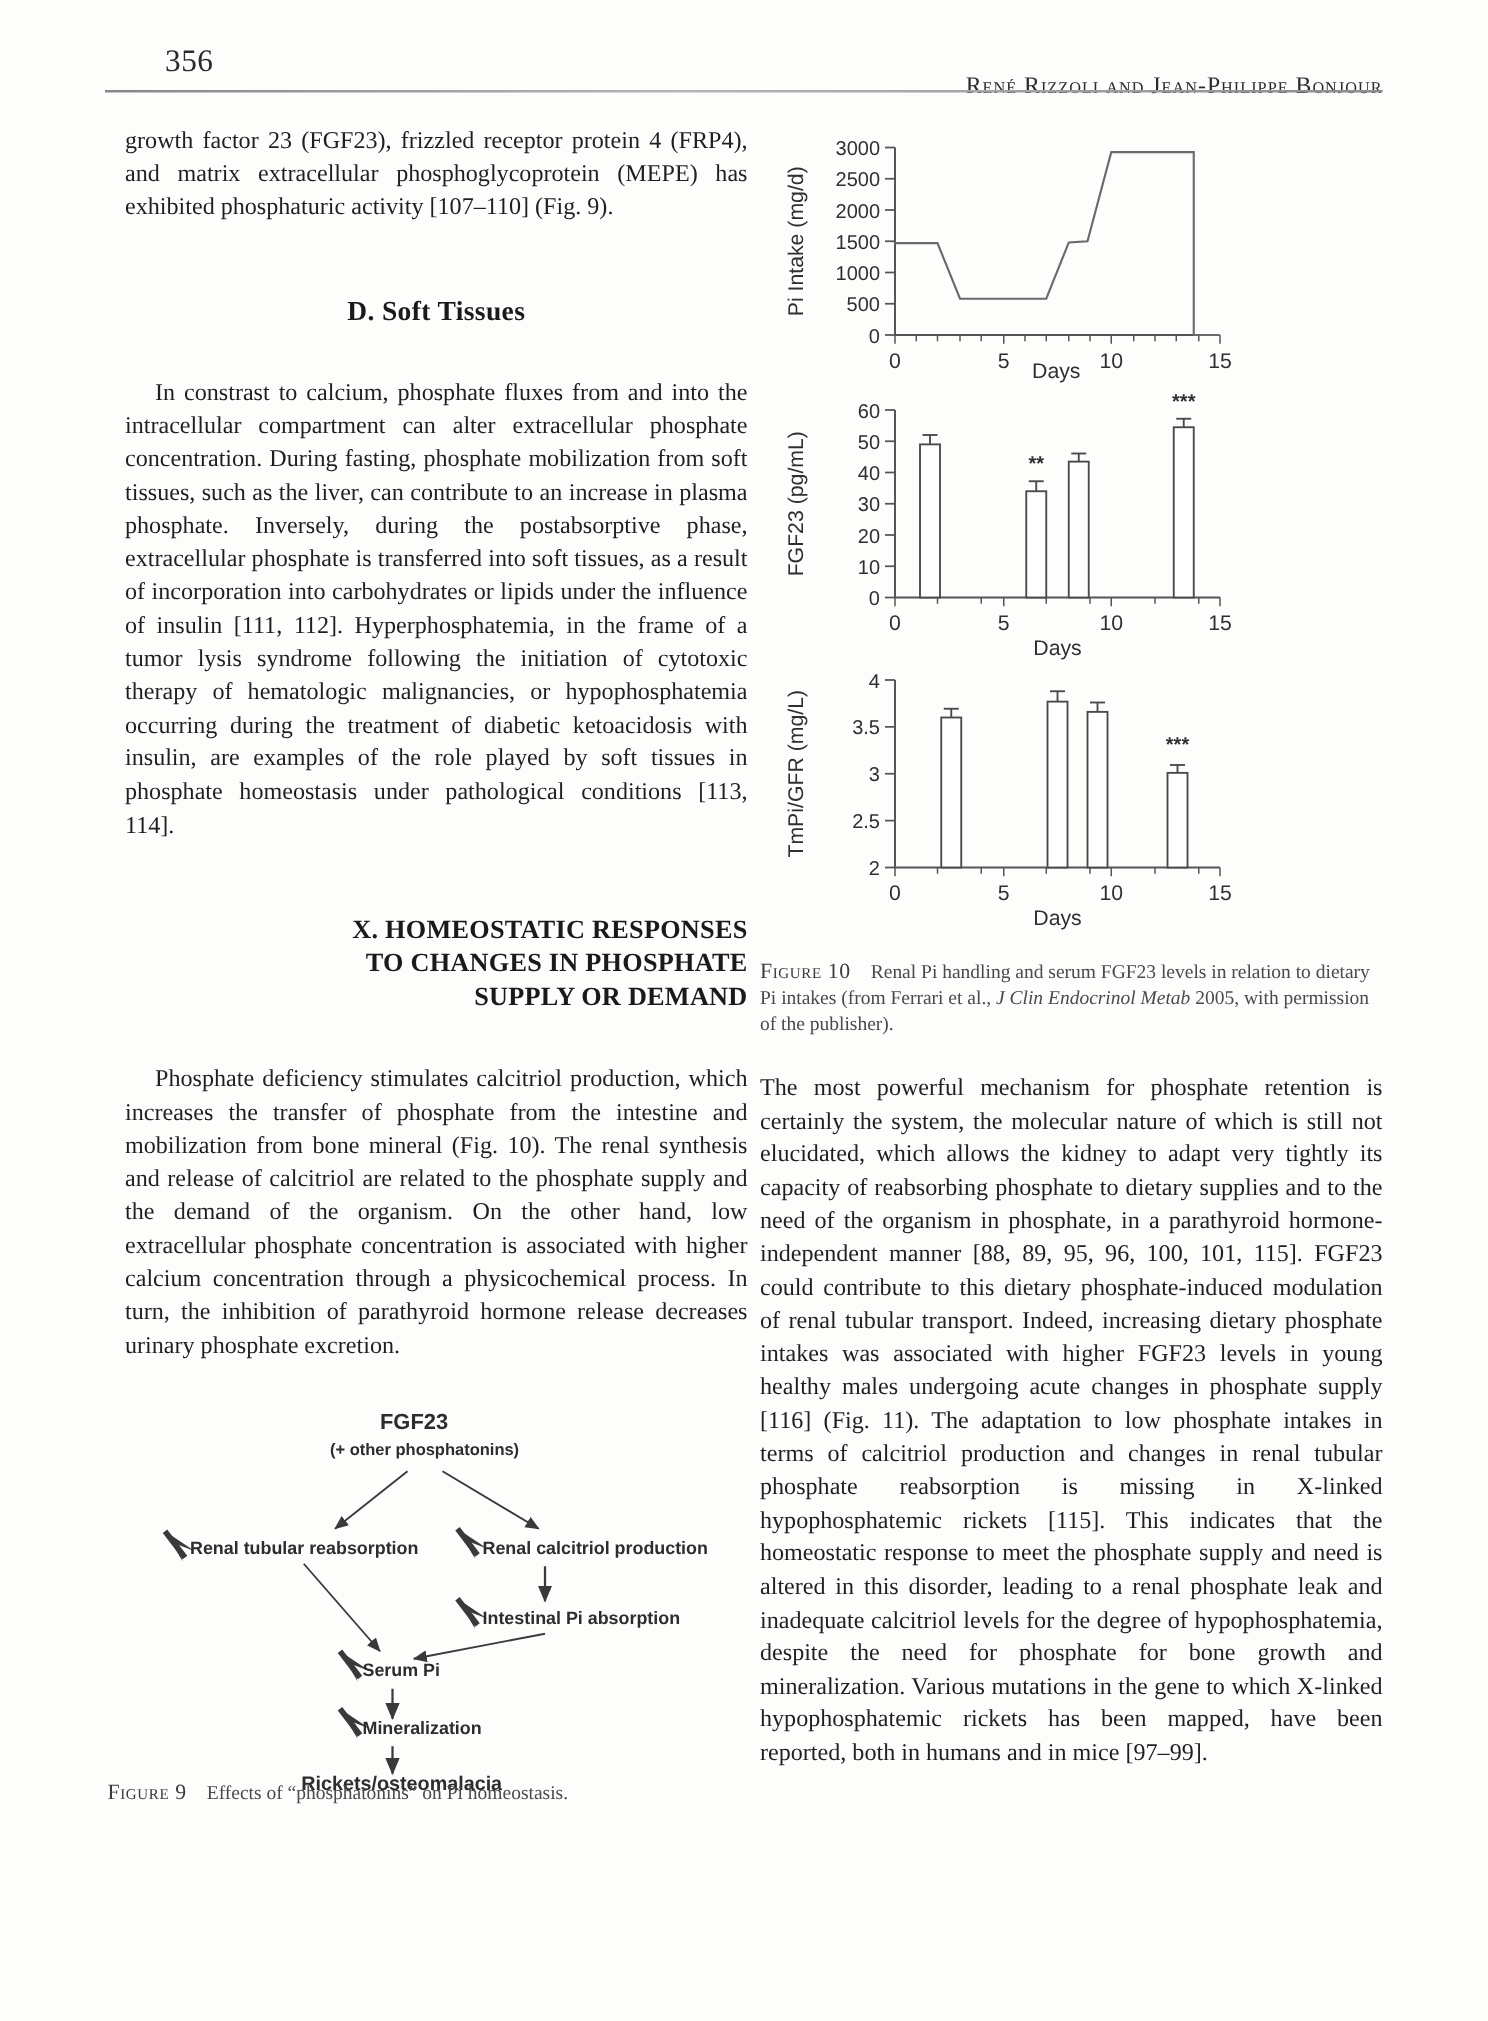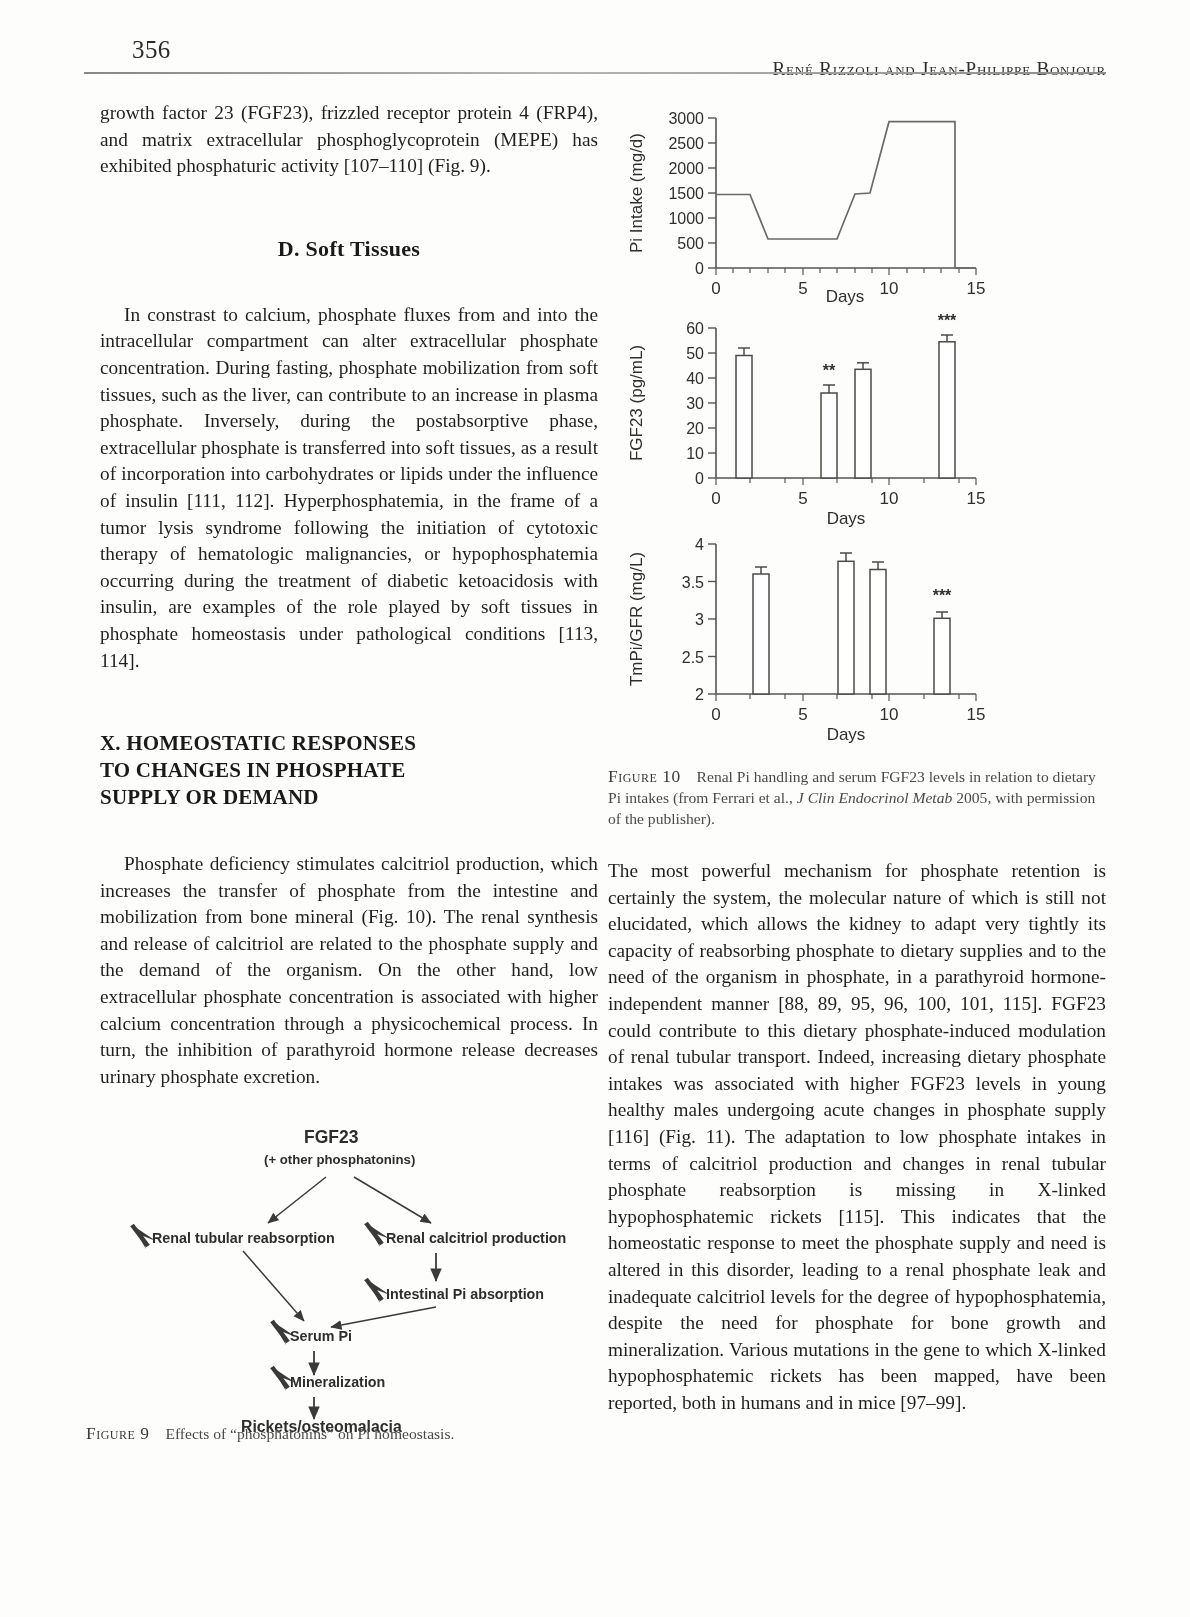--- a/index.html
+++ b/index.html
@@ -74,21 +74,21 @@
     text-justify: inter-word;
     hyphens: none;
     color: #1f1f1f;
   }
   p.indent { text-indent: 24px; }
 
   h2.sect {
     margin: 0;
     font-size: 21px;
     font-weight: bold;
-    text-align: left;
+    text-align: right;
     line-height: 27px;
     letter-spacing: .2px;
   }
   h3.sub {
     margin: 0;
     font-size: 22px;
     font-weight: bold;
     text-align: center;
     letter-spacing: .3px;
   }

